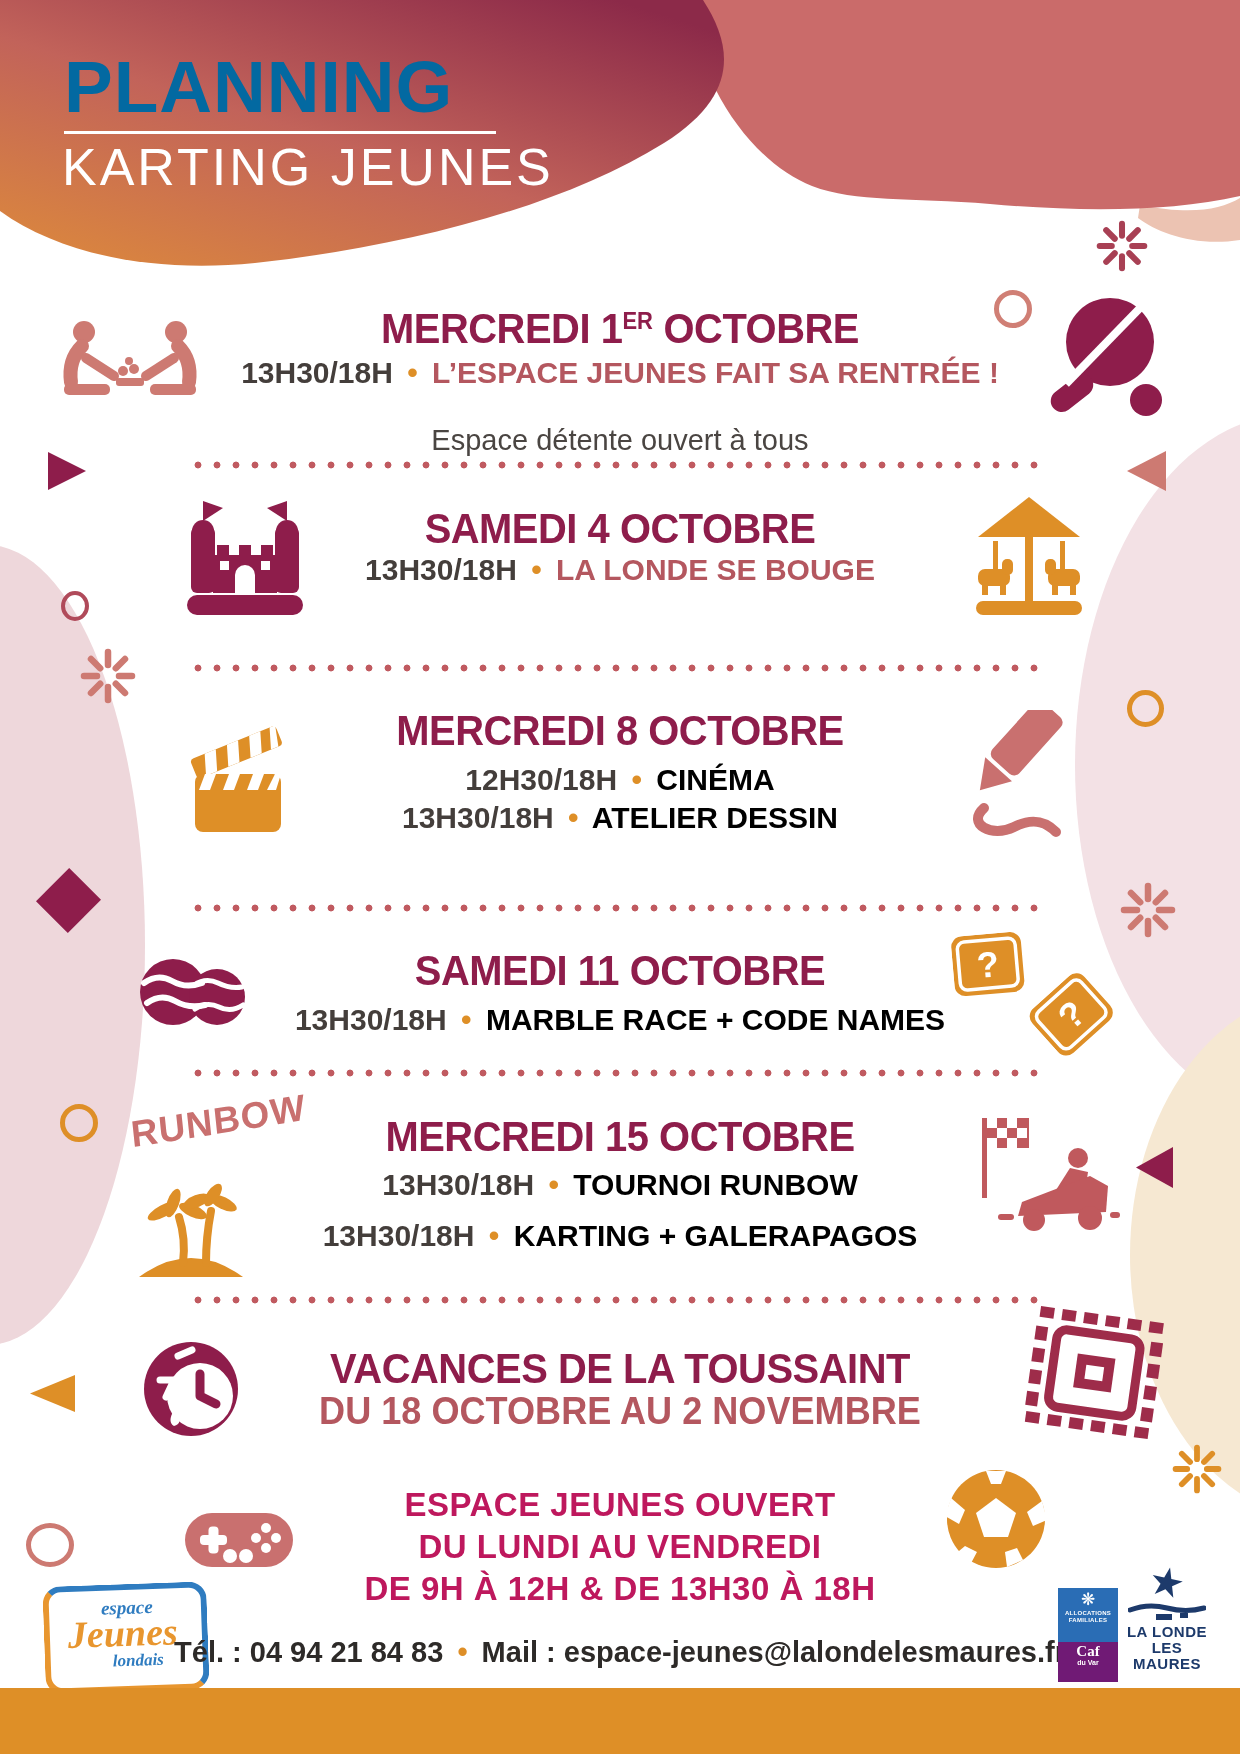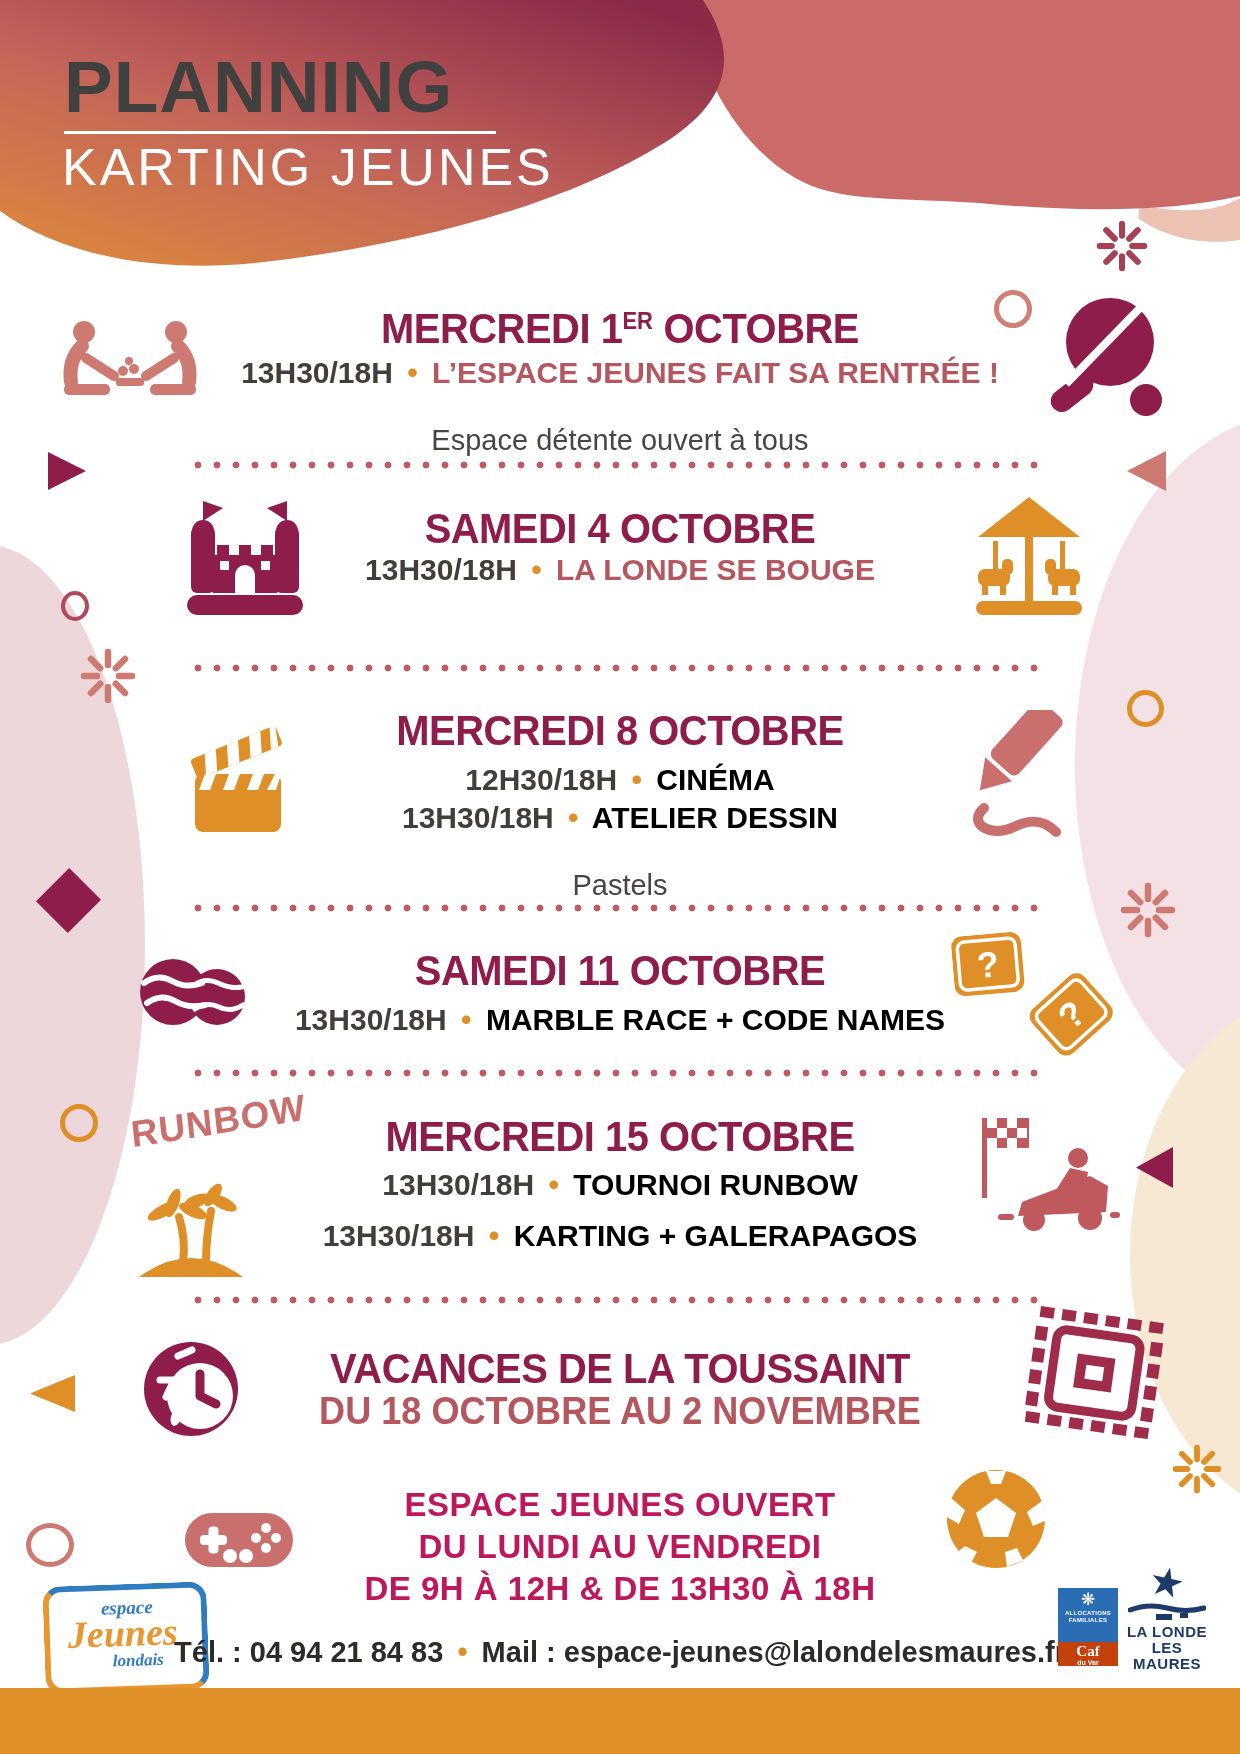--- a/index.html
+++ b/index.html
@@ -1,20 +1,20 @@
 <!DOCTYPE html>
 <html><head>
 <meta charset="utf-8">
 <style>
   html,body{margin:0;padding:0;background:#888;}
   #page{position:relative;width:1240px;height:1754px;background:#fff;overflow:hidden;
         font-family:"Liberation Sans",sans-serif;margin:0 auto;}
   
   #header-svg{position:absolute;left:0;top:0;z-index:3;}
-  .h-planning{position:absolute;left:64px;top:50px;z-index:4;color:#404040;
+  .h-planning{position:absolute;left:64px;top:50px;z-index:4;color:#0369a1;
       font:900 73px/1 "Liberation Sans",sans-serif;letter-spacing:1px;}
   .h-underline{position:absolute;left:64px;top:131px;width:432px;height:3px;background:#fff;z-index:4;}
   .h-espace{position:absolute;left:62px;top:141px;z-index:4;color:#fff;
       font:300 52px/1 "Liberation Sans",sans-serif;letter-spacing:3px;}
   .h-month{position:absolute;left:560px;top:46px;z-index:4;color:#fff;
       font:bold 66px/1 "Liberation Serif",serif;letter-spacing:1px;}
   
   .blob{position:absolute;border-radius:50%;z-index:0;}
   .blob-pink-left{left:-170px;top:545px;width:315px;height:800px;background:#eed7db;}
   .blob-pink-right{left:1075px;top:415px;width:430px;height:700px;background:#f3e1e5;}
@@ -55,21 +55,21 @@
   .ej-logo{position:absolute;left:44px;top:1584px;width:152px;height:96px;z-index:2;
       border:6px solid #e8962f;border-top-color:#2f7cc0;border-right-color:#2f7cc0;
       border-radius:18px;transform:rotate(-2deg);font-family:"Liberation Serif",serif;}
   .ej-espace{position:absolute;left:52px;top:8px;color:#2f7cc0;font:italic bold 19px/1 "Liberation Serif",serif;}
   .ej-jeunes{position:absolute;left:18px;top:24px;color:#e8962f;font:italic bold 38px/1 "Liberation Serif",serif;}
   .ej-londais{position:absolute;left:62px;top:62px;color:#2f7cc0;font:italic bold 17px/1 "Liberation Serif",serif;}
   .caf-logo{position:absolute;left:1058px;top:1588px;width:60px;height:86px;z-index:2;text-align:center;}
   .caf-blue{background:#2a6db5;color:#fff;height:54px;}
   .caf-glyph{font-size:17px;line-height:20px;padding-top:2px;}
   .caf-txt{font:bold 6px/7px "Liberation Sans",sans-serif;letter-spacing:.3px;}
-  .caf-teal{background:#c2410c;color:#fff;height:24px;}
+  .caf-teal{background:#701a75;color:#fff;height:40px;}
   .caf-caf{font:bold 15px/15px "Liberation Serif",serif;padding-top:2px;}
   .caf-duvar{font:bold 7px/8px "Liberation Sans",sans-serif;}
   .ll-logo{position:absolute;left:1124px;top:1562px;width:86px;height:124px;z-index:2;color:#1d3a6b;text-align:center;}
   .ll-name{font:bold 15px/16px "Liberation Sans",sans-serif;letter-spacing:.5px;}
 </style>
 </head>
 <body>
 
 <div id="page">
 
@@ -222,21 +222,20 @@
   <div class="eline" style="top:765px">
     <span class="time">12H30/18H</span>
     <span class="bullet">•</span>
     <span class="act-brick">CINÉMA</span>
   </div>
   <div class="eline" style="top:803px">
     <span class="time">13H30/18H</span>
     <span class="bullet">•</span>
     <span class="act-brick">ATELIER DESSIN</span>
   </div>
-  <div class="note" style="top:843px">Pastels</div>
 
   <div class="icon" style="left:950px;top:710px">
     <svg width="130" height="136" viewBox="0 0 130 136" fill="#c9706f">
       <g transform="rotate(42 66 40)">
         <rect x="48" y="-14" width="36" height="76" rx="7"></rect>
         <path d="M48 66 h36 l-18 28 Z"></path>
       </g>
       <path d="M34 98 C16 114 42 128 64 117 C86 106 98 114 106 122" stroke="#c9706f" stroke-width="10" fill="none" stroke-linecap="round"></path>
     </svg></div>
   <div class="ring" style="left:1127px;top:690px;width:27px;height:27px;border:5px solid #de8f27"></div>

